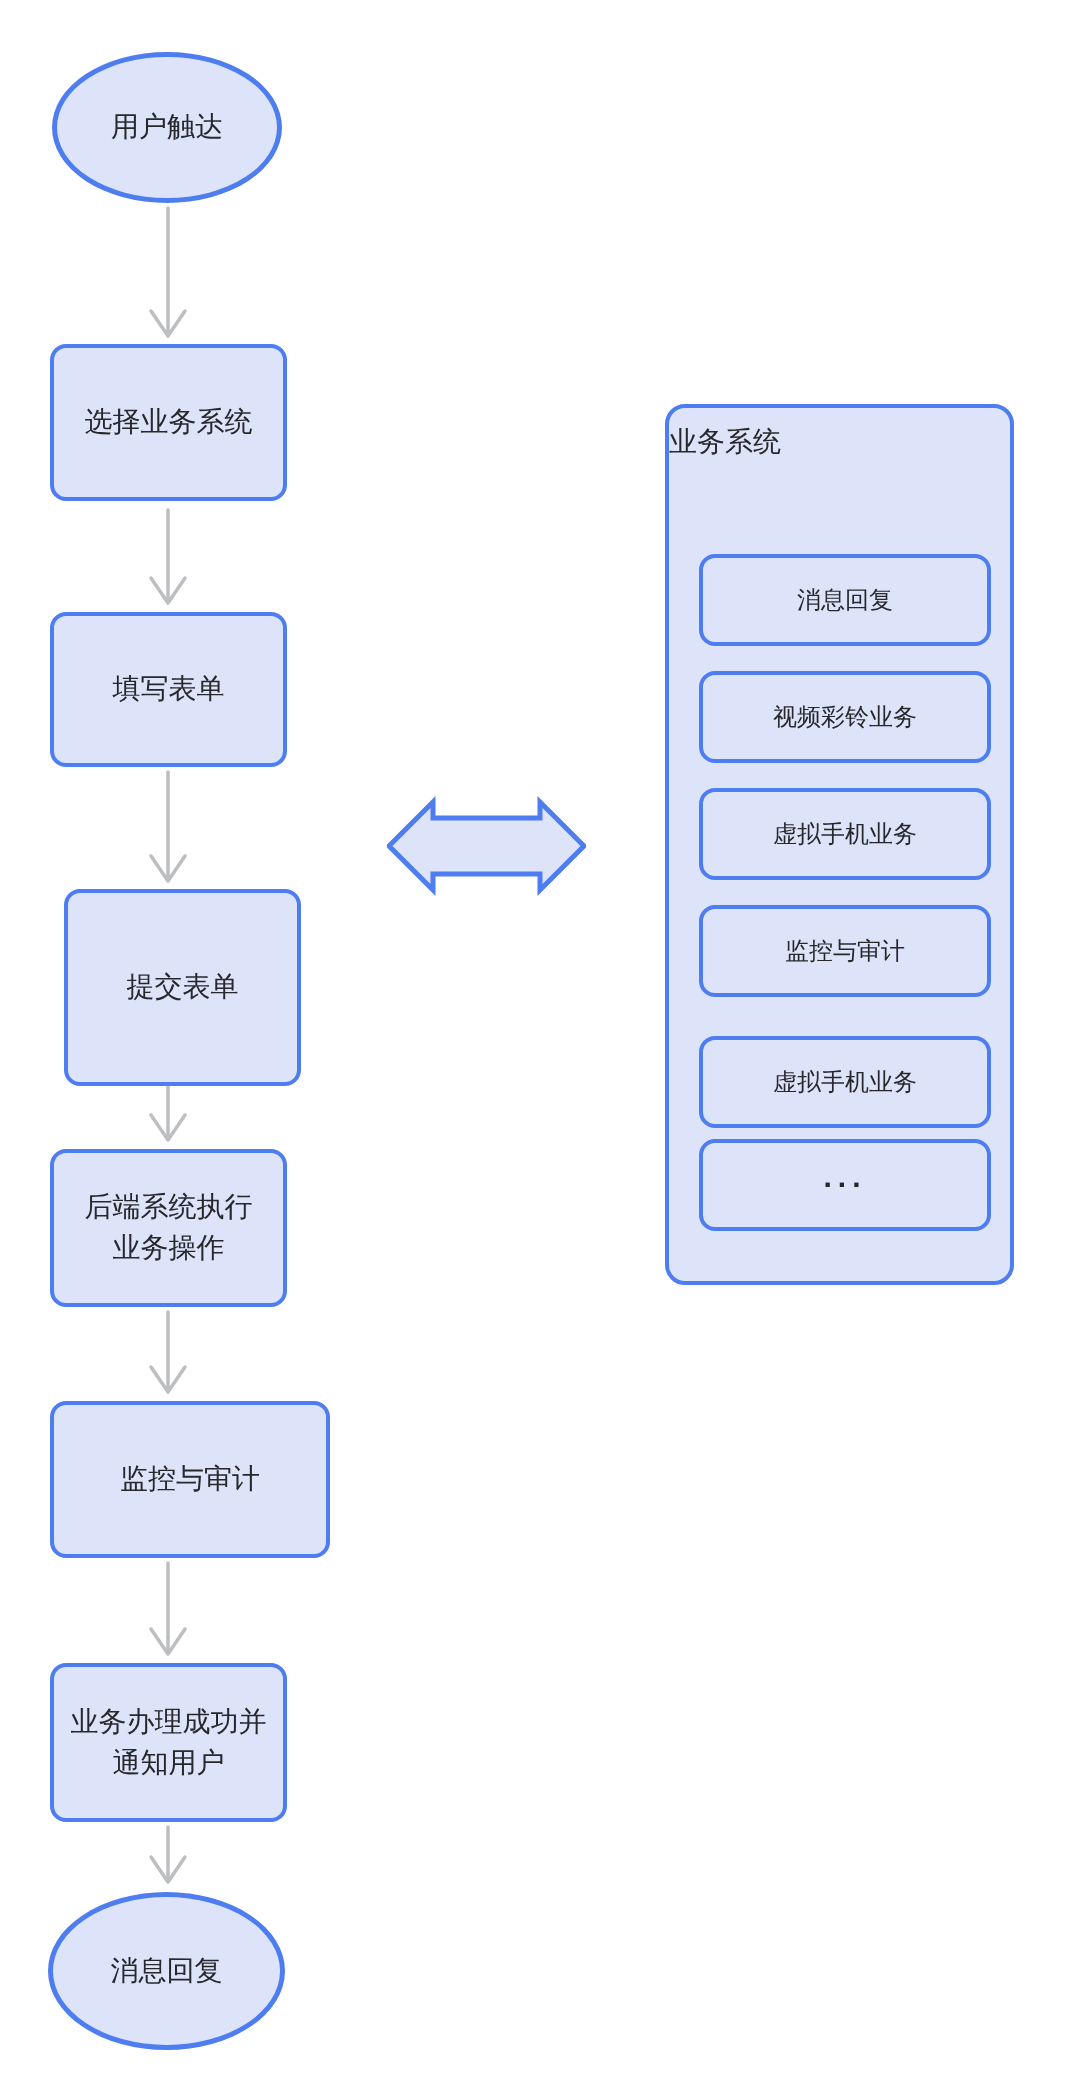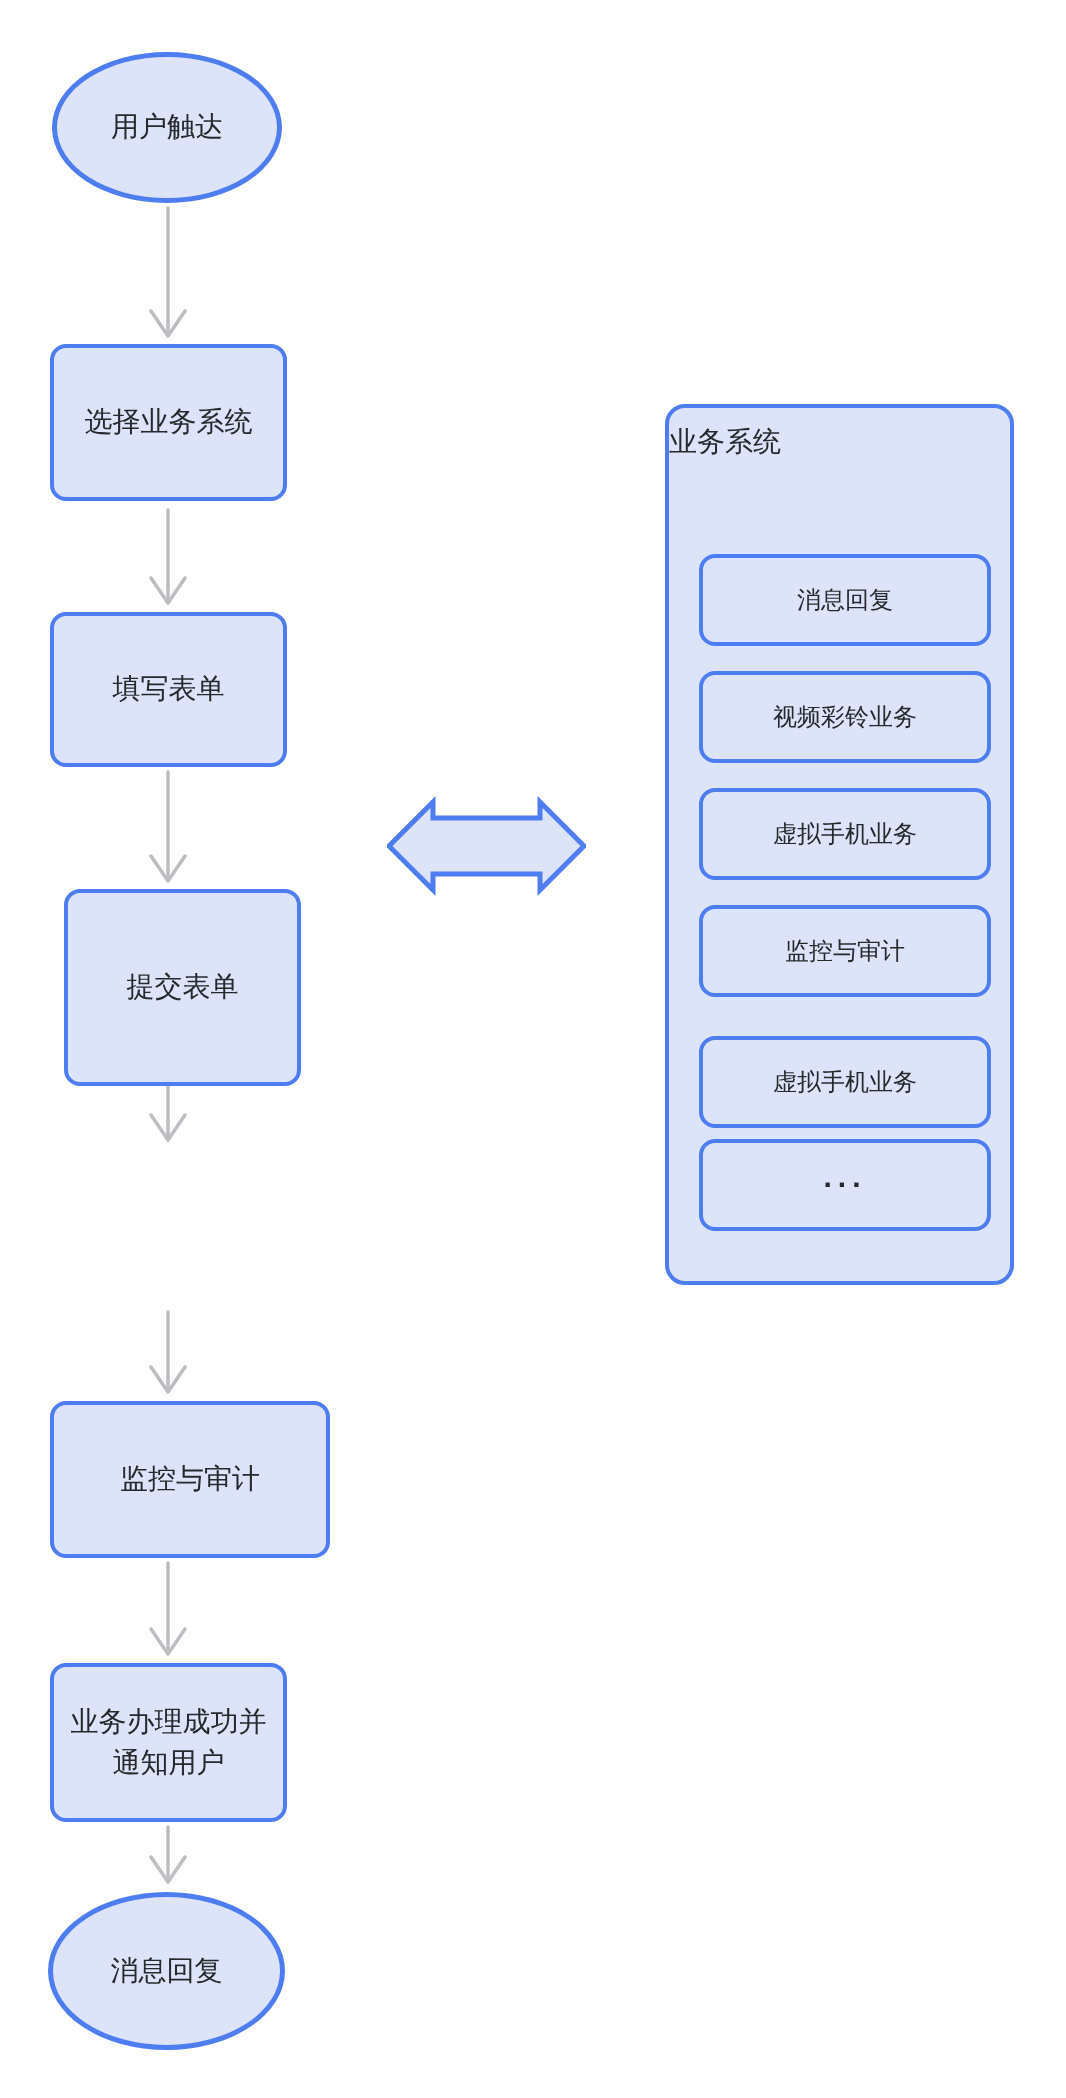--- a/index.html
+++ b/index.html
@@ -132,20 +132,24 @@
   </div>
 
   <div class="node" style="left:50px;top:612px;width:237px;height:155px">
     <span>填写表单</span>
   </div>
 
   <div class="node" style="left:64px;top:889px;width:237px;height:197px">
     <span>提交表单</span>
   </div>
 
+  <div class="node" style="left:50px;top:1149px;width:237px;height:158px">
+    <span>后端系统执行
+业务操作</span>
+  </div>
 
   <div class="node" style="left:50px;top:1401px;width:280px;height:157px">
     <span>监控与审计</span>
   </div>
 
   <div class="node" style="left:50px;top:1663px;width:237px;height:159px">
     <span>业务办理成功并
 通知用户</span>
   </div>
 

